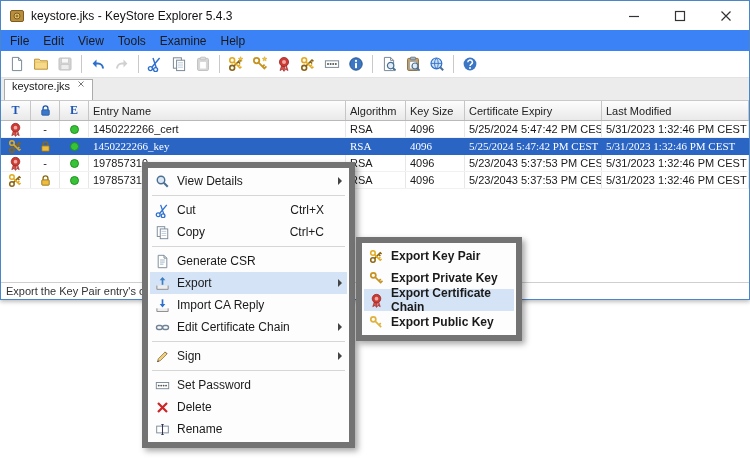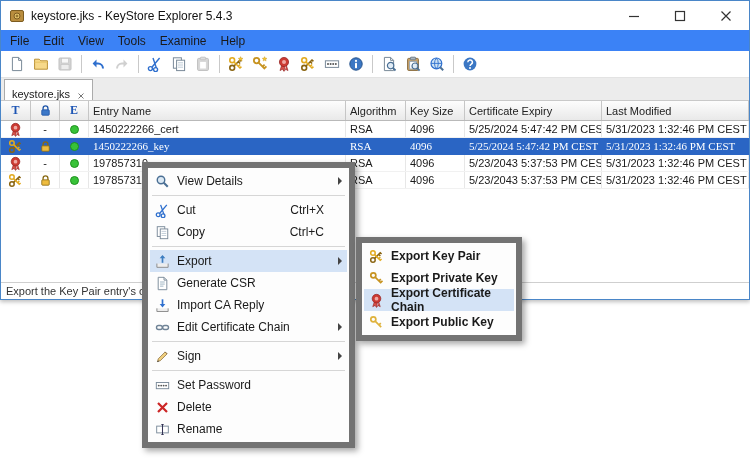--- a/index.html
+++ b/index.html
@@ -28,21 +28,21 @@
   .menubar { height:21px; display:flex; align-items:center; padding-left:2px; background:#3b82f6; font-size:12px; }
   .menu-item { padding:2px 7px; }
 
   .toolbar { height:27px; display:flex; align-items:center; padding-left:4px; background:#fff; border-bottom:1px solid #e3e3e3; }
   .tb-btn { width:24px; height:24px; display:flex; align-items:center; justify-content:center; border-radius:2px; }
   .tb-btn.disabled { filter:grayscale(1) opacity(.45); }
   .tb-sep { width:1px; height:18px; background:#c9c9c9; margin:0 4px; }
 
   .tabbar { height:23px; background:#ececec; border-bottom:1px solid #c9c9c9; display:flex; align-items:flex-end; padding-left:3px; }
   .tab { background:#fff; border:1px solid #ababab; border-bottom:none; height:21px;
-         display:flex; align-items:flex-end; padding:0 7px; font-size:11px; gap:7px; }
+         display:flex; align-items:flex-start; padding:0 7px; font-size:11px; gap:7px; }
   .tab-close { width:8px; height:8px; }
 
   
   .trow { display:grid; grid-template-columns:30px 29px 29px 257px 60px 59px 137px 1fr; }
   .tc { height:100%; display:flex; align-items:center; justify-content:center;
         overflow:hidden; white-space:nowrap; border-right:1px solid #e7e7e7; }
   .tc.left { justify-content:flex-start; padding-left:4px; }
   .thead { height:20px; border-bottom:1px solid #b9b9b9; }
   .thead .tc { background:linear-gradient(#fdfdfd,#e9e9e9); border-right:1px solid #c6c6c6; font-size:11px; color:#222; }
   .hdr-blue { color:#1d55b4; font-weight:bold; font-family:"Liberation Serif", serif; font-size:12px; }
@@ -569,40 +569,40 @@
   <div class="mi">
     <span class="mi-ic">
         <svg class="ic" width="15" height="15">
           <use href="#i-copy"></use>
         </svg>
       </span>
     <span class="mi-label">Copy</span>
     <span class="mi-sc">Ctrl+C</span>
   </div>
   <div class="msep"></div>
+  <div class="mi">
+    <span class="mi-ic">
+        <svg class="ic" width="15" height="15">
+          <use href="#i-csr"></use>
+        </svg>
+      </span>
+    <span class="mi-label">Generate CSR</span>
+  </div>
   <div class="mi hl">
     <span class="mi-ic">
         <svg class="ic" width="15" height="15">
           <use href="#i-export"></use>
         </svg>
       </span>
     <span class="mi-label">Export</span>
     <span class="mi-arrow"></span>
   </div>
   <div class="mi">
     <span class="mi-ic">
         <svg class="ic" width="15" height="15">
-          <use href="#i-csr"></use>
-        </svg>
-      </span>
-    <span class="mi-label">Generate CSR</span>
-  </div>
-  <div class="mi">
-    <span class="mi-ic">
-        <svg class="ic" width="15" height="15">
           <use href="#i-import"></use>
         </svg>
       </span>
     <span class="mi-label">Import CA Reply</span>
   </div>
   <div class="mi">
     <span class="mi-ic">
         <svg class="ic" width="15" height="15">
           <use href="#i-chain"></use>
         </svg>

